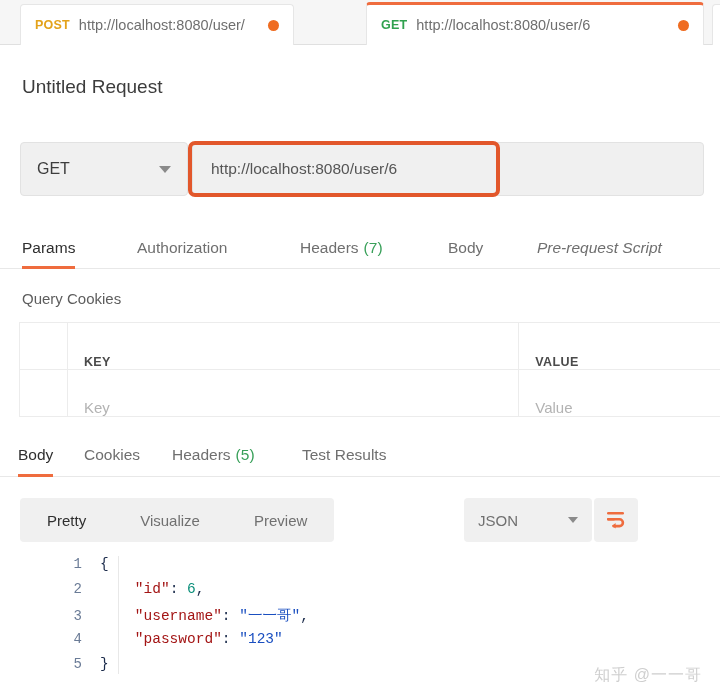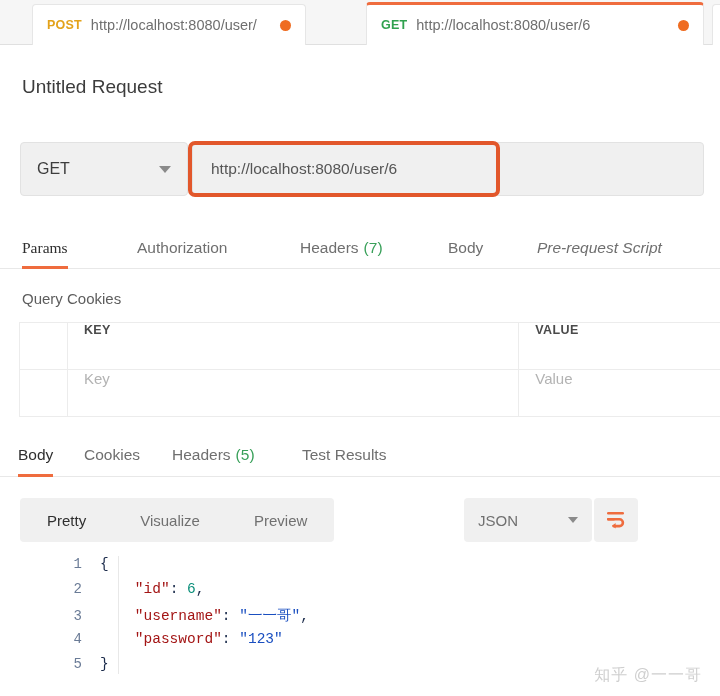--- a/index.html
+++ b/index.html
@@ -34,21 +34,21 @@
     border-bottom: none;
     border-top-left-radius: 4px;
     border-top-right-radius: 4px;
     box-sizing: border-box;
     display: flex;
     align-items: center;
     padding: 0 14px;
     overflow: hidden;
     white-space: nowrap;
   }
-  .req-tab.tab-post { left: 32px; width: 274px; }
+  .req-tab.tab-post { left: 20px; width: 274px; }
   .req-tab.tab-get  { left: 366px; width: 338px; border-top: 3px solid #ef6c3e; top: 2px; height: 43px; }
   .req-tab.tab-extra{ left: 712px; width: 90px; }
 
   .method-badge {
     font-size: 12.5px;
     font-weight: bold;
     letter-spacing: 0.2px;
     margin-right: 9px;
     flex: 0 0 auto;
   }
@@ -176,21 +176,21 @@
     box-sizing: border-box;
   }
   .qp-row {
     display: flex;
     height: 46px;
     border-bottom: 1px solid #ececec;
   }
   .qp-cell {
     border-right: 1px solid #ececec;
     display: flex;
-    align-items: flex-start;
+    align-items: flex-end;
     padding: 0 0 0 16px;
     box-sizing: border-box;
   }
   .qp-cell.chk { width: 48px; padding: 0; }
   .qp-cell.key { width: 452px; }
   .qp-cell.val { width: 201px; border-right: none; }
   .hdr-text {
     font-size: 12.5px;
     font-weight: bold;
     color: #4a4a4a;
@@ -358,21 +358,21 @@
     <span class="m-label">GET</span>
     <span class="caret-down"></span>
   </div>
   <div class="url-field">
     <span class="u-text">http://localhost:8080/user/6</span>
   </div>
   <div class="url-highlight"></div>
 </div>
 
 <div class="reqtabs">
-  <div class="tabitem active" style="left:22px;font-family:Liberation Serif, serif;">
+  <div class="tabitem active" style="left:22px;">
     <span>Params</span>
   </div>
   <div class="tabitem" style="left:137px;">
     <span>Authorization</span>
   </div>
   <div class="tabitem" style="left:300px;">
     <span>Headers</span>
     <span class="count-green">(7)</span>
   </div>
   <div class="tabitem" style="left:448px;">

